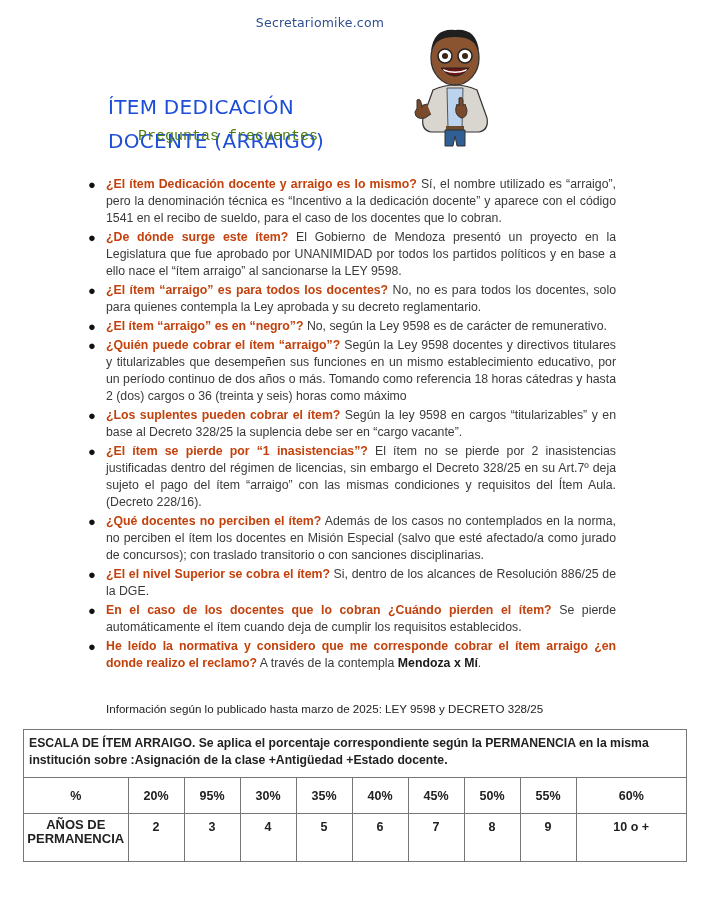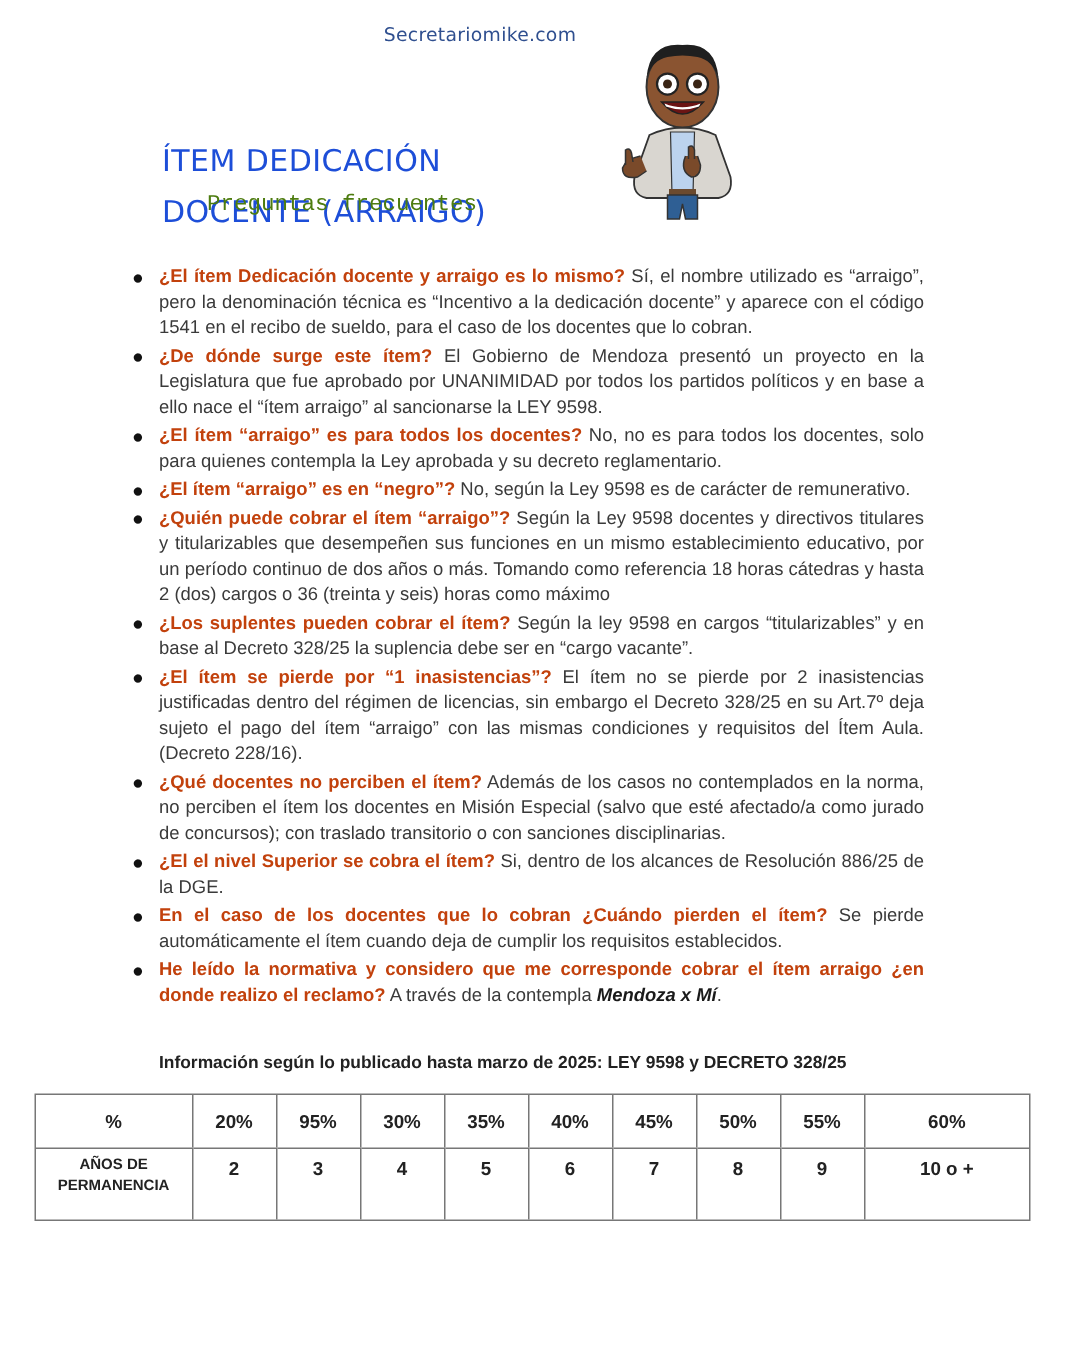--- a/index.html
+++ b/index.html
@@ -17,36 +17,36 @@
                 font-family: Liberation Mono, monospace; font-size: 15px; color: #4d7c0f; }
 
     .mascot { position: absolute; left: 405px; top: 18px; width: 100px; height: 130px; }
 
     .faq { position: absolute; left: 86px; top: 176px; width: 530px; margin: 0; padding: 0;
            list-style: none; font-size: 12.3px; line-height: 17px; }
     .faq li { position: relative; padding-left: 20px; margin-bottom: 2px; text-align: justify; }
     .faq li .bullet { position: absolute; left: 2px; top: 0; font-size: 13px; color: #111; }
     .faq .q { font-weight: bold; color: #c2410c; }
     .faq .a { color: #3a3a3a; }
-    .faq .em { font-weight: bold; font-style: italic; color: #1a1a1a; }
+    .faq .em { font-weight: bold; color: #1a1a1a; }
 
-    .note { position: absolute; left: 106px; top: 702px; font-size: 11.6px; font-weight: bold; color: #222; }
+    .note { position: absolute; left: 106px; top: 702px; font-size: 11.6px; font-weight: normal; color: #222; }
 
     .scale { position: absolute; left: 23px; top: 729px; width: 664px; border: 1.5px solid #777;
              box-sizing: border-box; }
     .scale .head { padding: 5px 6px 0 5px; height: 48px; box-sizing: border-box;
                    font-size: 12.2px; line-height: 17px; font-weight: bold; color: #222;
                    border-bottom: 1.2px solid #777; }
     .scale table { width: 100%; border-collapse: collapse; table-layout: fixed; }
     .scale td { border-left: 1.2px solid #777; text-align: center; vertical-align: top;
                 font-weight: bold; color: #222; font-size: 12.5px; }
     .scale td:first-child { border-left: none; }
     .scale tr.r1 td { height: 35px; padding-top: 11px; box-sizing: border-box; border-bottom: 1.2px solid #777; }
     .scale tr.r2 td { height: 48px; padding-top: 6px; box-sizing: border-box; }
-    .scale tr.r2 td.lab { font-size: 10px; line-height: 14px; padding-top: 4px; }
+    .scale tr.r2 td.lab { font-size: 13px; line-height: 14px; padding-top: 4px; }
   </style>
 </head>
 <body>
 
 <div class="site">Secretariomike.com</div>
 
 <div class="title">
   <div>ÍTEM DEDICACIÓN</div>
   <div>DOCENTE (ARRAIGO)</div>
 </div>
@@ -84,20 +84,21 @@
   <li><span class="bullet">●</span><span class="q">¿El ítem se pierde por “1 inasistencias”?</span><span class="a"> El ítem no se pierde por 2 inasistencias justificadas dentro del régimen de licencias, sin embargo el Decreto 328/25 en su Art.7º deja sujeto el pago del ítem “arraigo” con las mismas condiciones y requisitos del Ítem Aula. (Decreto 228/16).</span></li>
   <li><span class="bullet">●</span><span class="q">¿Qué docentes no perciben el ítem?</span><span class="a"> Además de los casos no contemplados en la norma, no perciben el ítem los docentes en Misión Especial (salvo que esté afectado/a como jurado de concursos); con traslado transitorio o con sanciones disciplinarias.</span></li>
   <li><span class="bullet">●</span><span class="q">¿El el nivel Superior se cobra el ítem?</span><span class="a"> Si, dentro de los alcances de Resolución 886/25 de la DGE.</span></li>
   <li><span class="bullet">●</span><span class="q">En el caso de los docentes que lo cobran ¿Cuándo pierden el ítem?</span><span class="a"> Se pierde automáticamente el ítem cuando deja de cumplir los requisitos establecidos.</span></li>
   <li><span class="bullet">●</span><span class="q">He leído la normativa y considero que me corresponde cobrar el ítem arraigo ¿en donde realizo el reclamo?</span><span class="a"> A través de la contempla </span><span class="em">Mendoza x Mí</span><span class="a">.</span></li>
 </ul>
 
 <div class="note">Información según lo publicado hasta marzo de 2025: LEY 9598 y DECRETO 328/25</div>
 
 <div class="scale">
+  <div class="head">ESCALA DE ÍTEM ARRAIGO. Se aplica el porcentaje correspondiente según la PERMANENCIA en la misma institución sobre :Asignación de la clase +Antigüedad +Estado docente.</div>
   <table>
     <colgroup>
       <col style="width:104px">
         <col style="width:56px">
         <col style="width:56px">
         <col style="width:56px">
         <col style="width:56px">
         <col style="width:56px">
         <col style="width:56px">
         <col style="width:56px">

